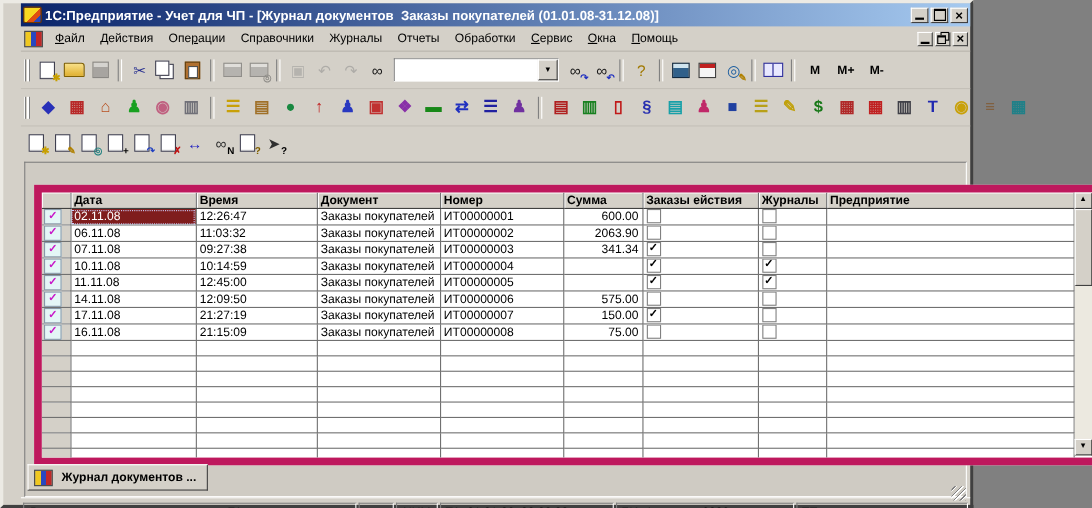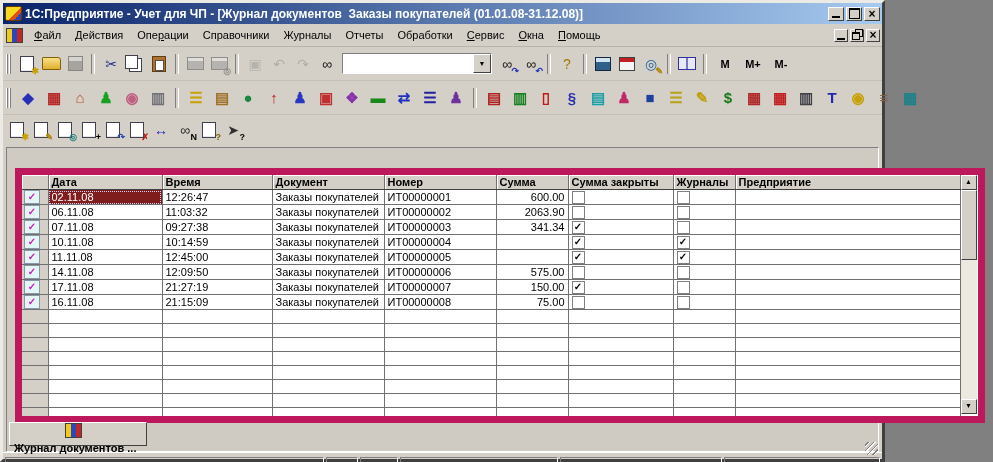--- a/index.html
+++ b/index.html
@@ -1,17 +1,17 @@
 <!DOCTYPE html>
 <html><head>
 <meta charset="utf-8">
 <style>
   html,body{margin:0;padding:0;background:#808080;}
   body{width:993px;height:462px;overflow:hidden;font-family:"Liberation Sans",sans-serif;font-size:11px;color:#000;}
-  .win{width:885px;height:462px;box-sizing:border-box;background:#D4D0C8;border:3px solid;border-color:#ECEAE4 #404040 #404040 #ECEAE4;position:relative;}
+  .win{width:885px;height:462px;box-sizing:border-box;background:#D4D0C8;border:3px solid;border-color:#ECEAE4 #404040 #404040 #ECEAE4;position:relative;padding-left:16px;}
 
   
   .titlebar{height:19px;display:flex;align-items:center;background:linear-gradient(90deg,#0A246A,#A6CAF0);padding:1px 2px;gap:3px;}
   .app-ico{width:15px;height:13px;flex:0 0 auto;background:linear-gradient(135deg,#f8d820 0 55%,#e05010 55% 75%,#2848c0 75%);border:1px solid #703800;border-radius:2px;}
   .title-text{color:#fff;font-weight:bold;font-size:12px;white-space:pre;flex:1;overflow:hidden;}
   .winbtns{display:flex;gap:2px;}
   .wbtn{width:16px;height:14px;background:#D4D0C8;border:1px solid;border-color:#fff #404040 #404040 #fff;display:inline-flex;align-items:center;justify-content:center;padding:0;position:relative;}
   .wg-min{display:inline-block;width:8px;height:2px;background:#000;margin-top:7px;}
   .wg-max{display:inline-block;width:9px;height:8px;border:1px solid #000;border-top-width:2px;}
   .wg-restore{display:inline-block;width:6px;height:5px;border:1px solid #000;border-top-width:2px;box-shadow:3px -3px 0 -1px #D4D0C8,3px -3px 0 0 #000;margin-left:-2px;margin-top:2px;}
@@ -69,21 +69,21 @@
   .cb{display:inline-block;width:11px;height:11px;border:1px solid #808080;background:#fff;font-size:10px;line-height:10px;text-align:center;font-weight:bold;vertical-align:middle;margin-top:-1px;}
   
   .vscroll{position:relative;width:16px;height:239px;background:#ECE9E0;flex:0 0 auto;}
   .sbtn{position:absolute;left:0;width:16px;height:15px;background:#D4D0C8;border:1px solid;border-color:#fff #404040 #404040 #fff;box-sizing:border-box;font-size:7px;text-align:center;line-height:12px;color:#000;}
   .sbtn.up{top:0;}
   .sbtn.down{bottom:0;}
   .thumb{position:absolute;left:0;top:15px;width:16px;height:70px;background:#D4D0C8;border:1px solid;border-color:#fff #404040 #404040 #fff;box-sizing:border-box;}
 
   
   .tabbar{position:absolute;left:2px;bottom:3px;height:26px;display:flex;align-items:flex-start;}
-  .tab{display:flex;align-items:center;gap:4px;height:22px;padding:0 10px 0 4px;background:#D4D0C8;border:1px solid;border-color:#fff #404040 #404040 #fff;font-weight:bold;flex-direction:column;}
+  .tab{display:flex;align-items:center;gap:4px;height:22px;padding:0 10px 0 4px;background:#D4D0C8;border:1px solid;border-color:#fff #404040 #404040 #fff;font-weight:bold;}
 
   
   .statusbar{height:24px;display:flex;align-items:center;gap:2px;padding:2px;border-top:1px solid #fff;}
   .spanel{height:17px;line-height:15px;border:1px solid;border-color:#808080 #fff #fff #808080;padding:1px 4px;white-space:pre;overflow:hidden;box-sizing:content-box;}
   .sp-help{flex:1;}
   .sp-blank{width:22px;}
   .sp-num{width:28px;text-align:center;}
   .sp-ta{width:148px;}
   .sp-bi{width:152px;}
   .sp-tp{width:146px;}
@@ -365,21 +365,21 @@
             <col style="width: 225px;">
           </colgroup>
         <thead>
             <tr id="hdr-row">
               <th></th>
               <th>Дата</th>
               <th>Время</th>
               <th>Документ</th>
               <th>Номер</th>
               <th>Сумма</th>
-              <th>Сумма закрыты</th>
+              <th>Заказы ействия</th>
               <th>Журналы</th>
               <th>Предприятие</th>
             </tr>
           </thead>
         <tbody id="tbody">
             <tr>
               <td class="icon-cell"><span class="posted">✓</span></td>
               <td class="sel">02.11.08</td>
               <td>12:26:47</td>
               <td>Заказы покупателей</td>

